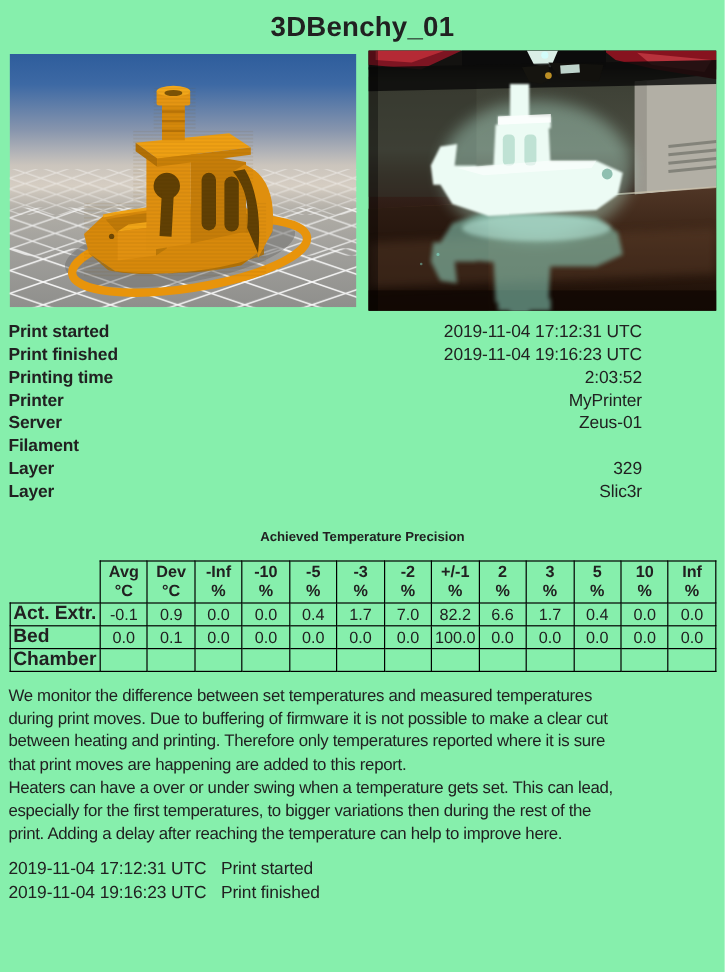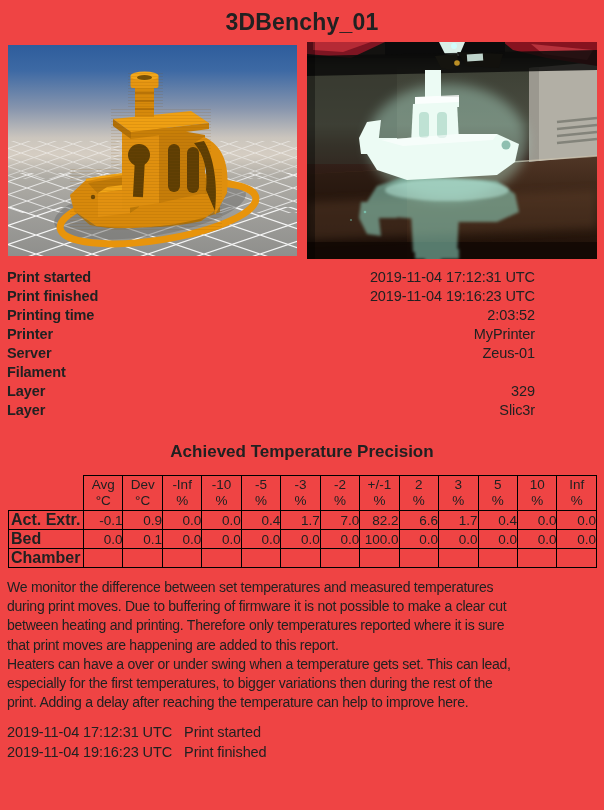--- a/index.html
+++ b/index.html
@@ -1,33 +1,33 @@
 <!DOCTYPE html>
 <html><head>
 <meta charset="utf-8">
 <style>
   html,body{margin:0;padding:0;background:#fff;}
   body{width:604px;height:810px;overflow:hidden;font-family:"Liberation Sans",sans-serif;color:#212121;}
-  .page{position:relative;width:604px;height:810px;background:#ef4444;}
+  .page{position:relative;width:604px;height:810px;background:#86efac;}
   .title{font-size:23px;font-weight:bold;text-align:center;padding-top:9px;letter-spacing:.2px;}
   .images{display:flex;margin:6px 0 0 8px;gap:10px;align-items:flex-start;}
   .img-frame{display:block;}
   .img-render{width:289px;height:211px;margin-top:3px;}
   .img-photo{width:290px;height:217px;}
   .img-frame svg{display:block;}
   .info{margin:10px 7px 0 7px;width:528px;}
   .irow{display:flex;justify-content:space-between;align-items:baseline;height:19px;font-size:14.5px;letter-spacing:-.1px;}
   .ilabel{font-weight:bold;}
-  .h2{font-size:17px;font-weight:bold;text-align:center;margin-top:21px;}
+  .h2{font-size:11px;font-weight:bold;text-align:center;margin-top:21px;}
   table.temp{border-collapse:collapse;margin:13px 7px 0 8px;width:589px;table-layout:fixed;font-size:13.5px;}
   table.temp th,table.temp td{border:1px solid #000;padding:0;text-align:center;vertical-align:middle;}
   table.temp th.corner{border:none;}
-  table.temp thead th{font-weight:normal;height:34px;line-height:16px;}
+  table.temp thead th{font-weight:bold;height:34px;line-height:16px;}
   table.temp tbody th{text-align:left;padding-left:2px;font-weight:bold;height:18px;font-size:16px;}
-  table.temp tbody td{height:18px;text-align:right;}
+  table.temp tbody td{height:18px;}
   col.c0{width:75px;}
   .desc{margin:10px 7px 0 7px;font-size:14px;line-height:19.2px;letter-spacing:-.25px;white-space:pre-line;}
   .events{margin:12px 7px 0 7px;}
   .erow{display:flex;height:19.5px;align-items:baseline;font-size:14.5px;letter-spacing:-.1px;}
   .etext{margin-left:12px;}
 </style>
 </head>
 <body>
 
 <div class="page">

